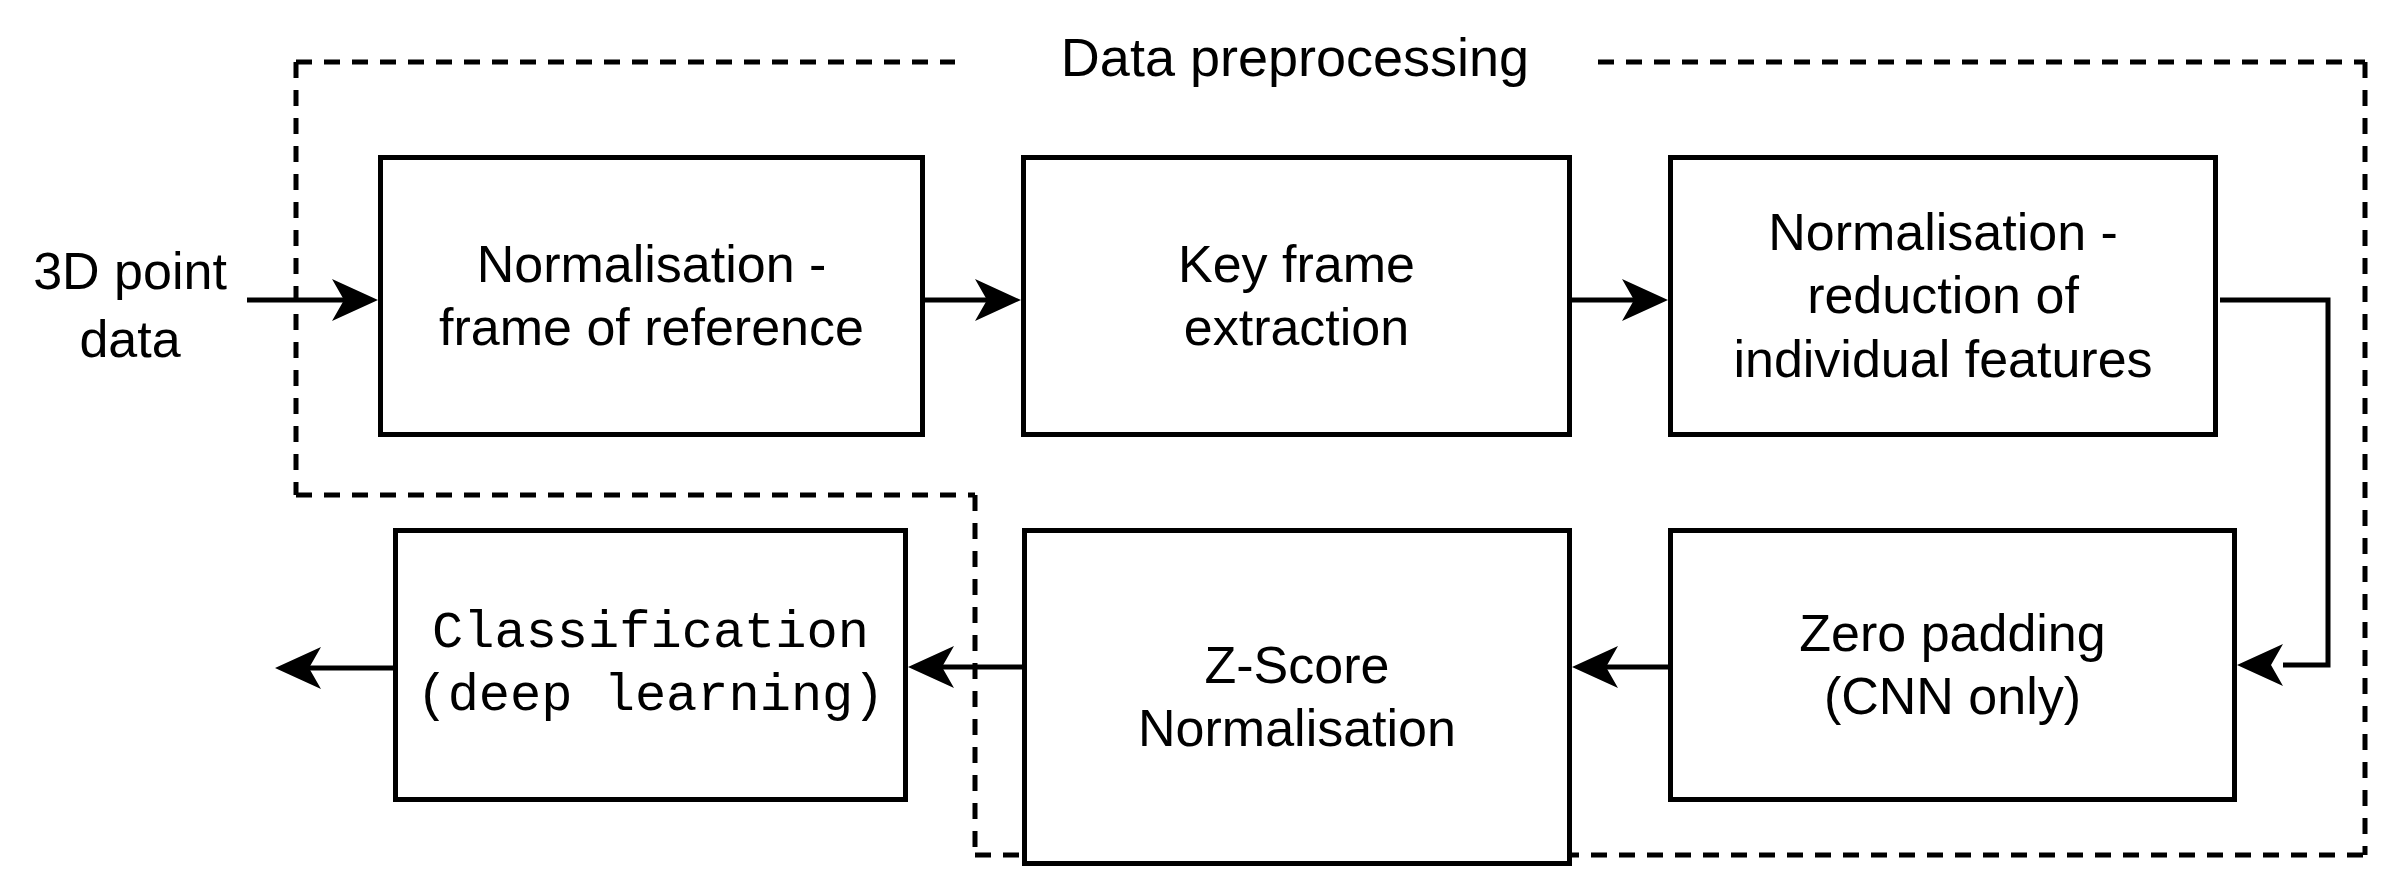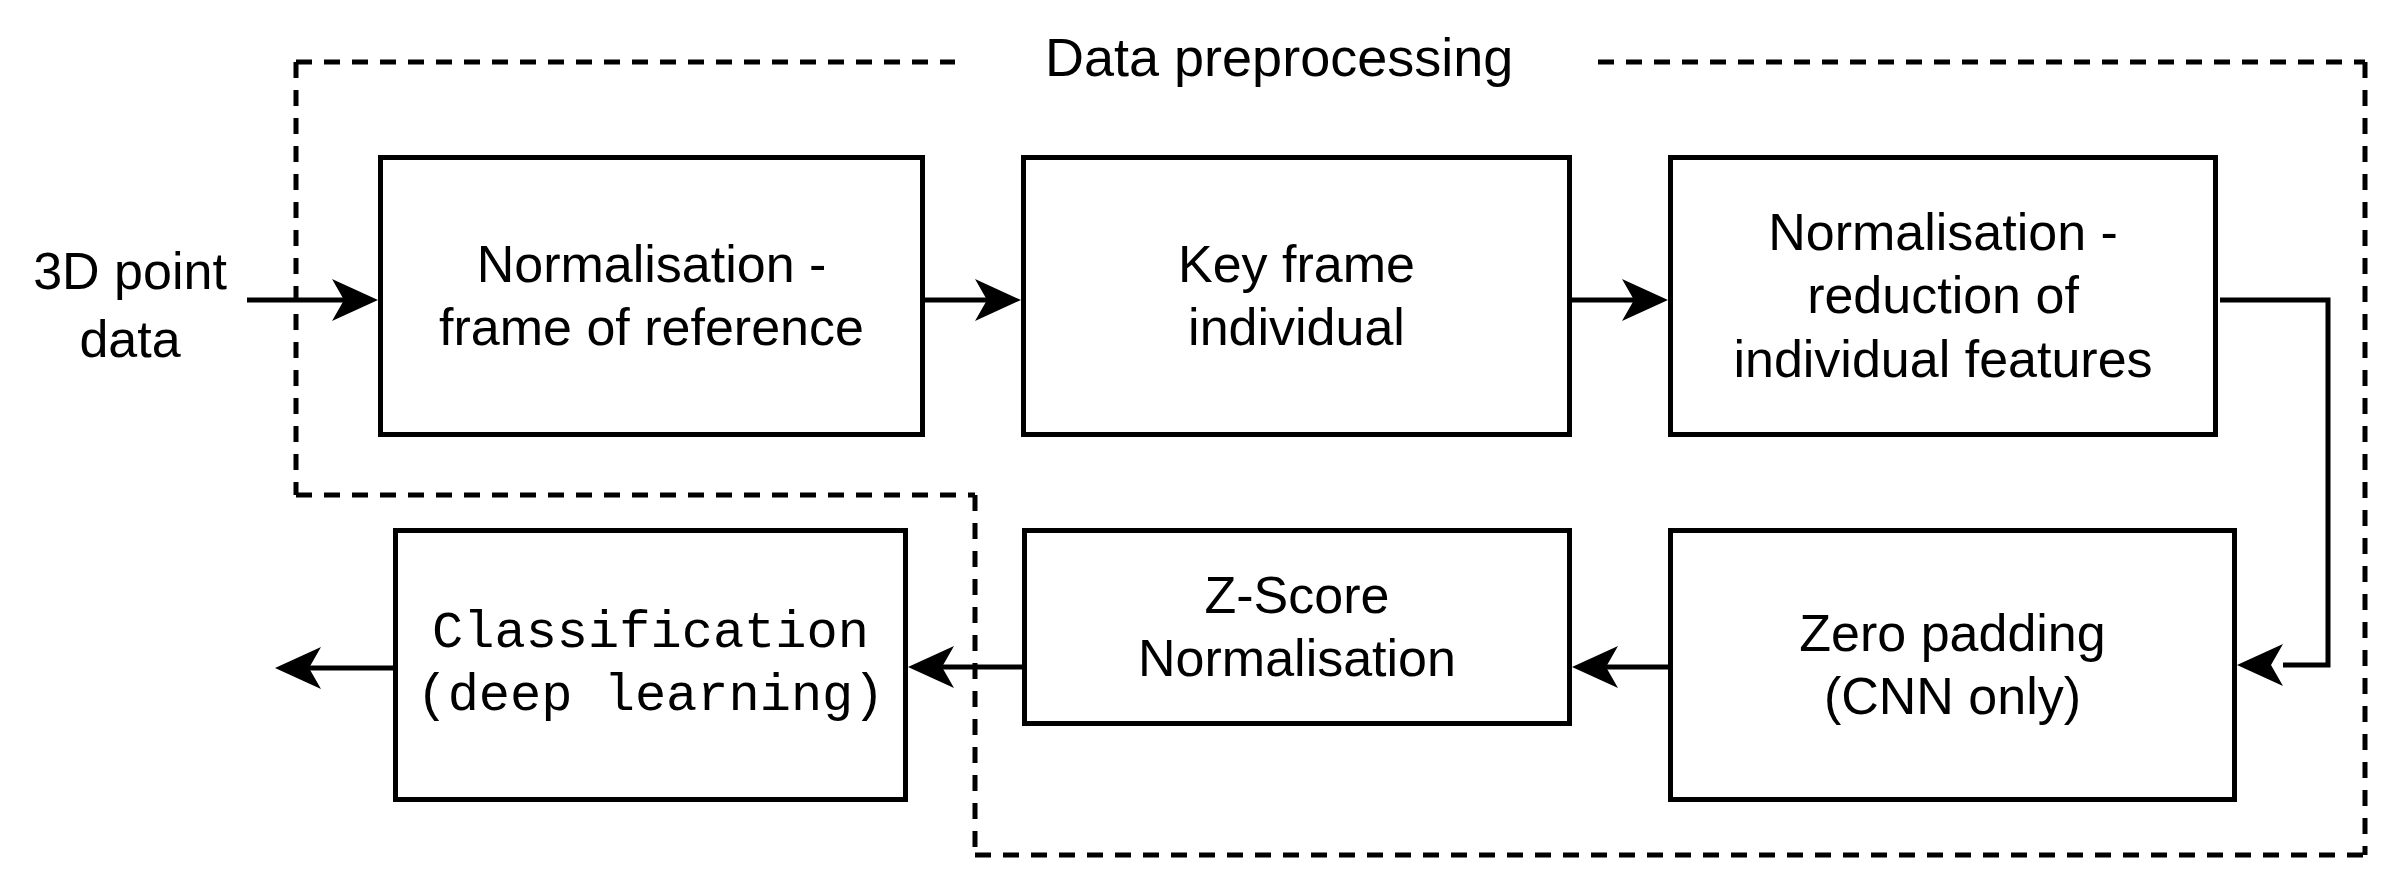--- a/index.html
+++ b/index.html
@@ -45,29 +45,29 @@
     text-align: center;
     white-space: pre-line;
   }
   .diagram-title {
     position: absolute;
     left: 1045px;
     top: 26px;
     width: 500px;
     font-size: 54px;
     line-height: 1.15;
-    text-align: left;
+    text-align: center;
     white-space: nowrap;
   }
   
   .node-norm-frame   { left: 378px;  top: 155px; width: 547px; height: 282px; }
   .node-keyframe     { left: 1021px; top: 155px; width: 551px; height: 282px; }
   .node-norm-reduce  { left: 1668px; top: 155px; width: 550px; height: 282px; }
   .node-classify     { left: 393px;  top: 528px; width: 515px; height: 274px; font-family: Liberation Mono, monospace; }
-  .node-zscore       { left: 1022px; top: 528px; width: 550px; height: 198px; }
+  .node-zscore       { left: 1022px; top: 528px; width: 550px; height: 338px; }
   .node-zeropad      { left: 1668px; top: 528px; width: 569px; height: 274px; }
   .input-label  { left: 15px; top: 238px; width: 230px; }
   .output-label { left: 15px; top: 605px; width: 214px; }
 </style>
 </head>
 <body>
 
 <div class="canvas">
 
   <svg class="layer" viewBox="0 0 2396 895" aria-hidden="true">
@@ -118,21 +118,21 @@
 
   <div class="io-label input-label">3D point
 data</div>
 
   <div class="node node-norm-frame">
     <span>Normalisation -
 frame of reference</span>
   </div>
   <div class="node node-keyframe">
     <span>Key frame
-individual</span>
+extraction</span>
   </div>
   <div class="node node-norm-reduce">
     <span>Normalisation -
 reduction of
 individual features</span>
   </div>
   <div class="node node-zeropad">
     <span>Zero padding
 (CNN only)</span>
   </div>

